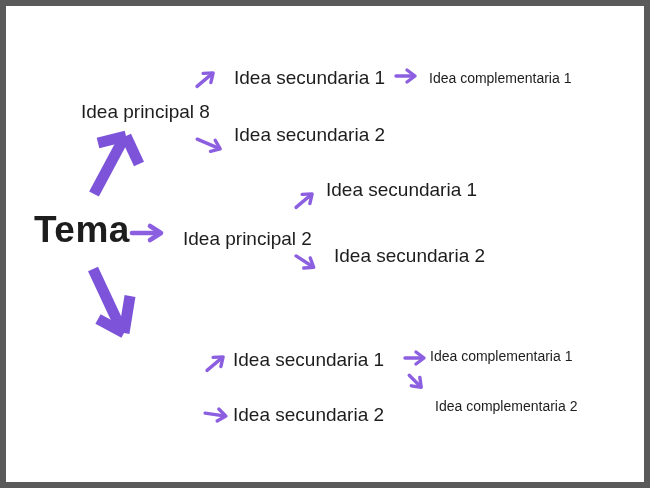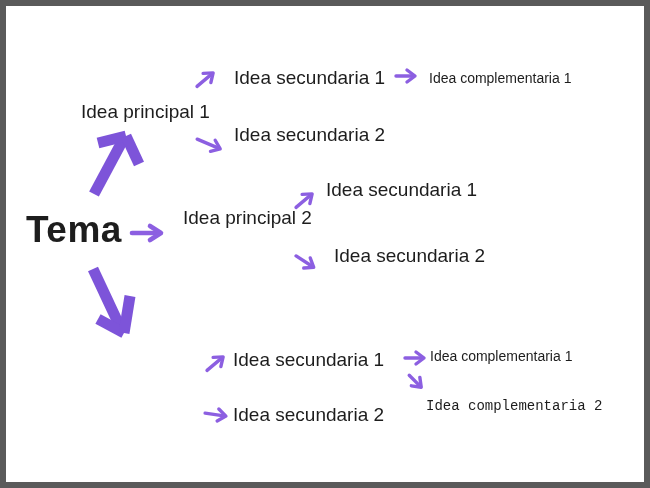--- a/index.html
+++ b/index.html
@@ -47,31 +47,31 @@
     stroke-width:11;
     fill:none;
     stroke-linecap:butt;
   }
 </style>
 </head>
 <body>
 
 <div id="canvas">
 
-  <div class="label root" style="left:20px;top:203px;">Tema</div>
+  <div class="label root" style="left:28px;top:203px;">Tema</div>
 
   <div class="arrow big-arrow" style="left:80px;top:120px;">
     <svg width="64" height="78" viewBox="0 0 64 78">
       <path d="M8 68 L38 12"></path>
       <path d="M12 17 L40 10"></path>
       <path d="M53 38 L40 10"></path>
     </svg>
   </div>
 
-  <div class="label" style="left:75px;top:95px;">Idea principal 1</div>
+  <div class="label" style="left:75px;top:95px;">Idea principal 8</div>
 
   <div class="arrow small-arrow" style="left:186px;top:64px;transform:rotate(-40deg);">
     <svg width="30" height="16" viewBox="0 0 30 16">
       <path d="M2 8 L21 8"></path>
       <path d="M15 2 L23 8 L15 14"></path>
     </svg>
   </div>
   <div class="label" style="left:228px;top:61px;">Idea secundaria 1</div>
 
   <div class="arrow small-arrow" style="left:388px;top:62px;">
@@ -89,21 +89,21 @@
     </svg>
   </div>
   <div class="label" style="left:228px;top:118px;">Idea secundaria 2</div>
 
   <div class="arrow medium-arrow" style="left:124px;top:217px;">
     <svg width="40" height="20" viewBox="0 0 40 20">
       <path d="M2 10 L28 10"></path>
       <path d="M20 3 L31 10 L20 17"></path>
     </svg>
   </div>
-  <div class="label" style="left:177px;top:201px;">Idea principal 2</div>
+  <div class="label" style="left:177px;top:222px;">Idea principal 2</div>
 
   <div class="arrow small-arrow" style="left:285px;top:185px;transform:rotate(-40deg);">
     <svg width="30" height="16" viewBox="0 0 30 16">
       <path d="M2 8 L21 8"></path>
       <path d="M15 2 L23 8 L15 14"></path>
     </svg>
   </div>
   <div class="label" style="left:320px;top:173px;">Idea secundaria 1</div>
 
   <div class="arrow small-arrow" style="left:286px;top:249px;transform:rotate(33deg);">
@@ -146,15 +146,15 @@
     </svg>
   </div>
   <div class="label small" style="left:424px;top:342px;">Idea complementaria 1</div>
 
   <div class="arrow small-arrow" style="left:398px;top:369px;transform:rotate(45deg);">
     <svg width="26" height="16" viewBox="0 0 26 16">
       <path d="M2 8 L17 8"></path>
       <path d="M11 2 L19 8 L11 14"></path>
     </svg>
   </div>
-  <div class="label small" style="left:420px;top:392px;font-family:Liberation Mono, monospace;">Idea complementaria 2</div>
+  <div class="label small" style="left:429px;top:392px;">Idea complementaria 2</div>
 
 </div>
 
 </body></html>

